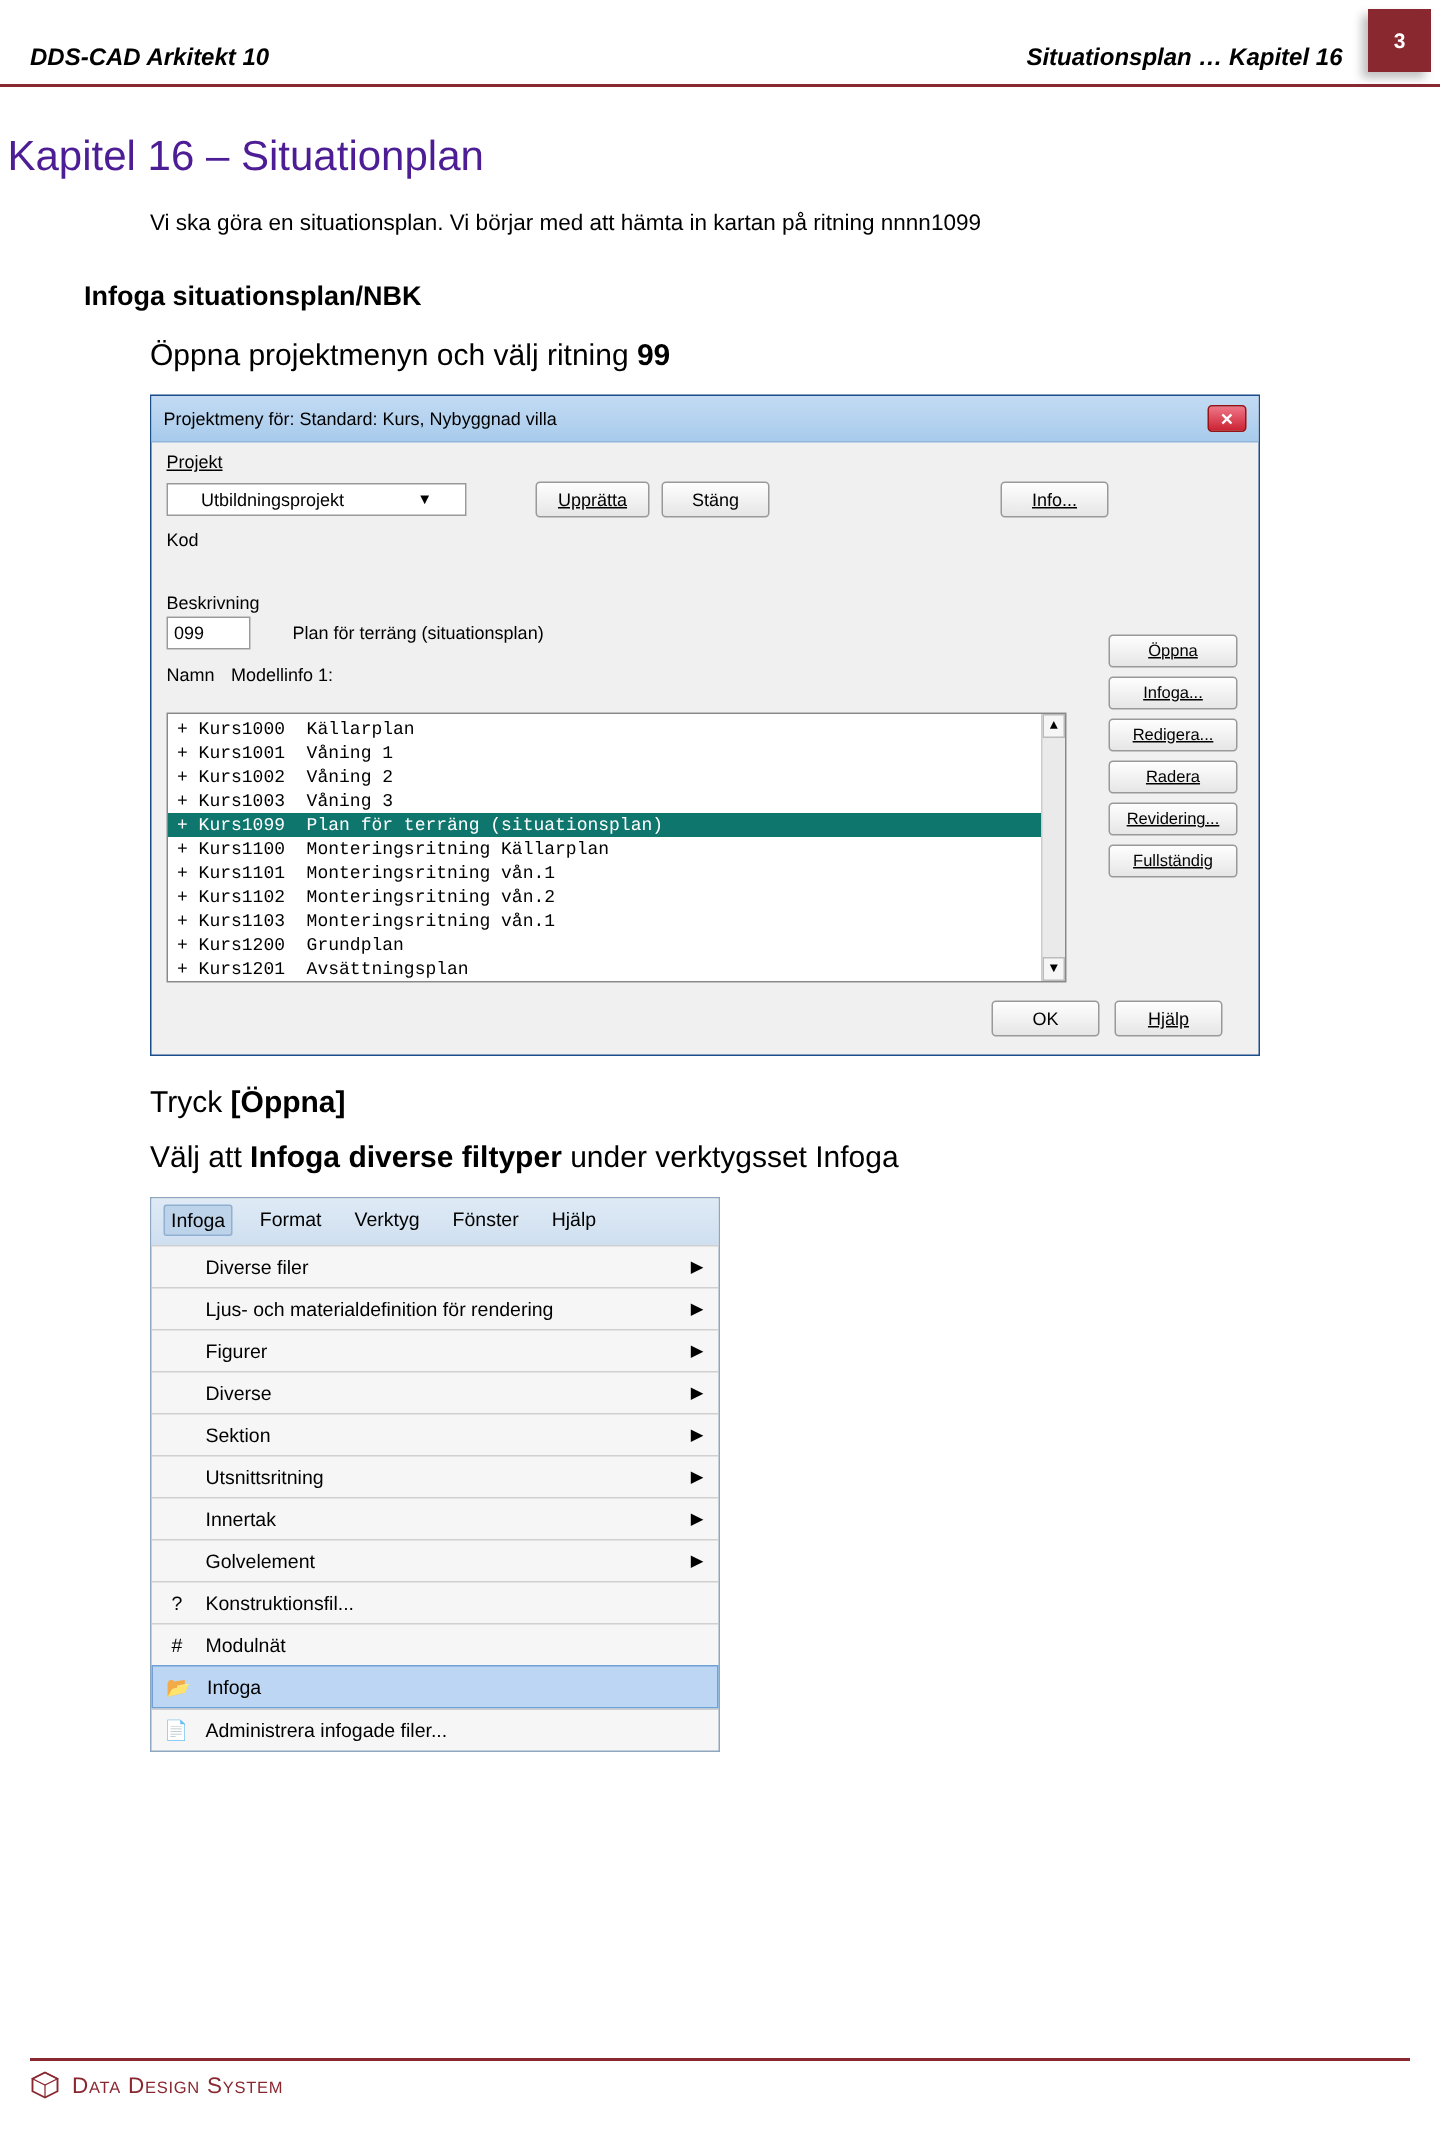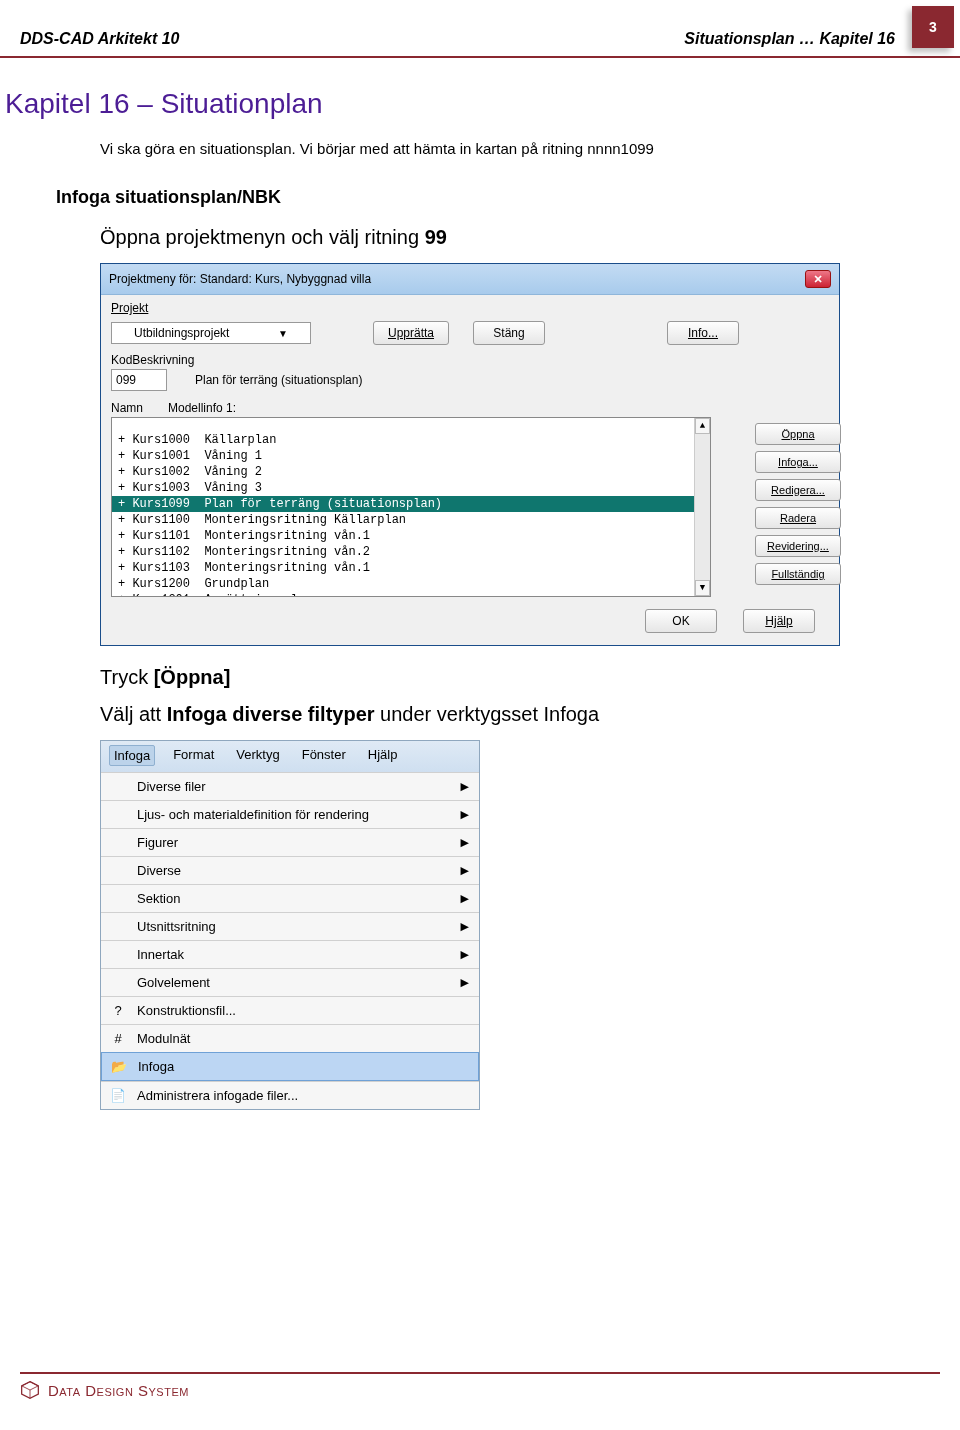--- a/index.html
+++ b/index.html
@@ -84,36 +84,35 @@
   .dropdown {
     background:#fff; border:1px solid #999; height:22px; width:200px;
     display:flex; align-items:center; padding:0 22px; justify-content:space-between;
   }
   .dropdown .arrow { font-size:10px; }
   .dbtn {
     border:1px solid #999; background:linear-gradient(#fefefe,#e6e6e6);
     height:24px; padding:0 14px; border-radius:3px;
     display:inline-flex; align-items:center; justify-content:center;
     min-width:72px;
-    margin-left:16px;
   }
   .dbtn.right { margin-left:auto; }
-  .labels { display:flex; margin:6px 0 2px 0; font-size:12px; }
+  .labels { display:flex; gap:28px; margin:6px 0 2px 0; font-size:12px;flex-direction:column; }
   .kod-input {
     background:#fff; border:1px solid #999; height:22px; width:56px;
     display:inline-flex; align-items:center; padding:0 4px;
   }
   .beskriv-val { display:inline-block; margin-left:20px; }
-  .cols-header { display:flex; gap:25px; margin:10px 0 2px 0; }
+  .cols-header { display:flex; gap:11px; margin:10px 0 18px 0; }
   .listbox {
     background:#fff; border:1px solid #888; height:180px;
     font-family: "Courier New", monospace; font-size:12px;
     position:relative; overflow:hidden;
   }
-  .list-inner { padding:2px 0;margin-top:12px; }
+  .list-inner { padding:2px 0; }
   .list-row { padding:1px 6px; white-space:pre; }
   .list-row.selected { background:#0f766e; color:#fff; }
   .scroll-track {
     position:absolute; top:0; right:0; width:16px; height:100%;
     background:#eaeaea; border-left:1px solid #ccc;
     display:flex; flex-direction:column; justify-content:space-between; align-items:center;
     font-size:9px;
   }
   .scroll-btn { width:100%; height:16px; background:#f6f6f6; border:1px solid #bbb; display:flex;align-items:center;justify-content:center; }
   .side-col {

